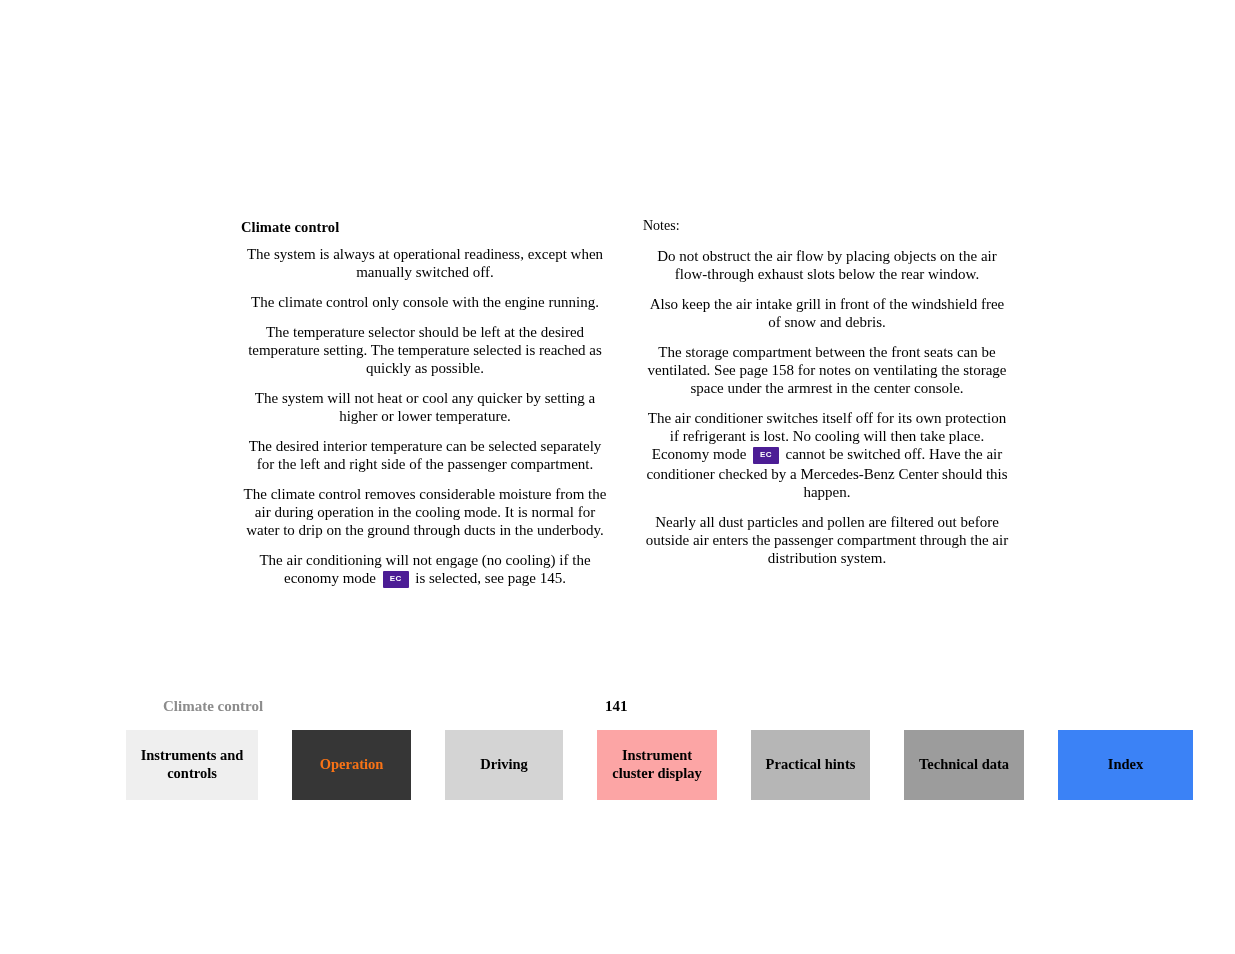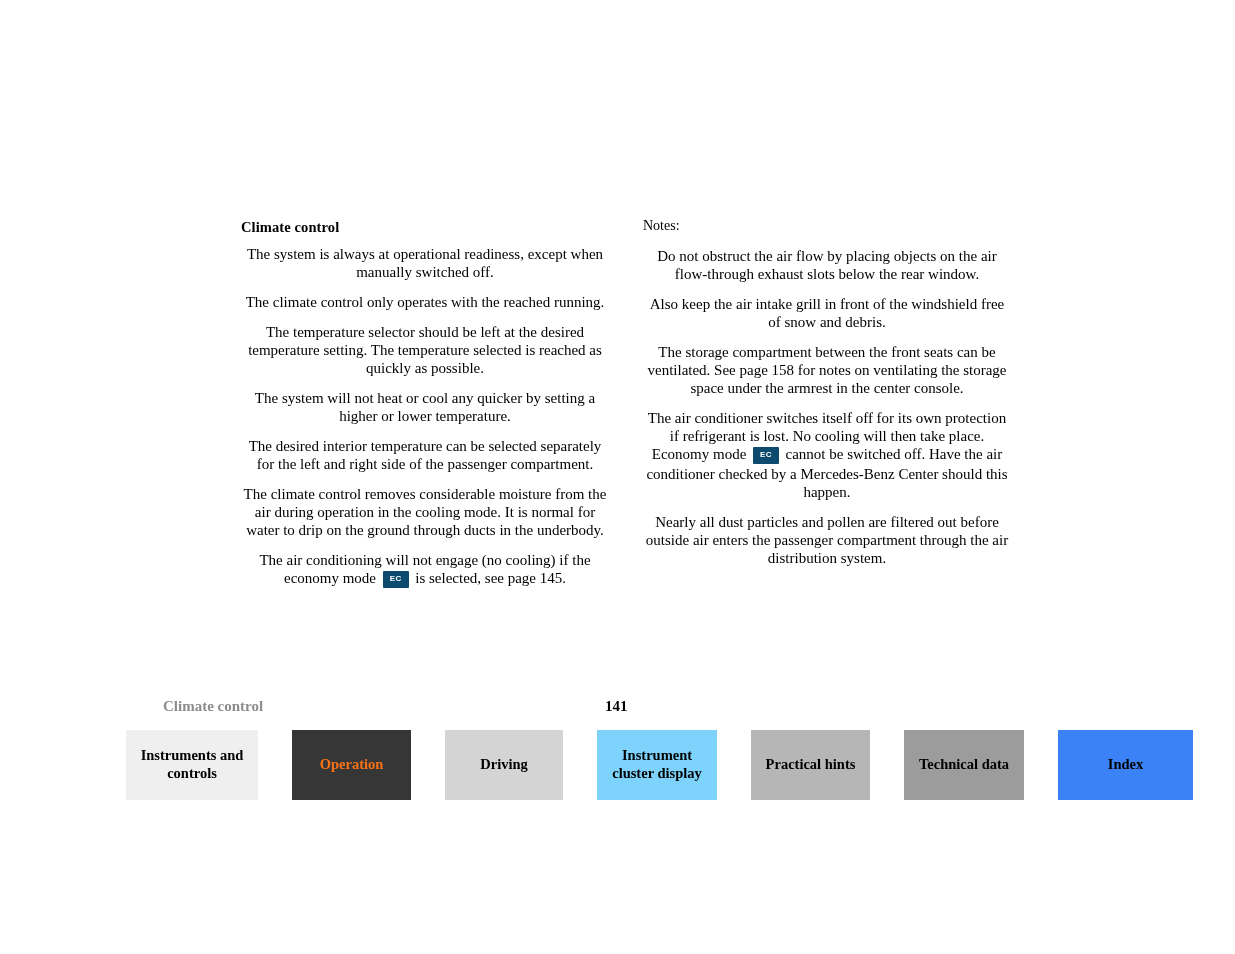--- a/index.html
+++ b/index.html
@@ -61,21 +61,21 @@
 
   .plain-label {
     font-size: 14px;
     line-height: 1.2;
     margin: 0 0 12px 0;
   }
 
   
   .ec-badge {
     display: inline-block;
-    background: #0c4a6e;
+    background: #4c1d95;
     color: #ffffff;
     font-family: "Liberation Sans", "DejaVu Sans", sans-serif;
     font-weight: bold;
     font-size: 8px;
     letter-spacing: 0.3px;
     line-height: 1;
     padding: 4px 7px 5px 7px;
     border-radius: 1px;
     vertical-align: 1px;
     margin: 0 3px;
@@ -141,21 +141,21 @@
 <body>
 
 <div class="page">
 
   <div class="columns">
 
     <div class="col">
       <h2 class="sec-heading">Climate control</h2>
 
       <p class="para">The system is always at operational readiness, except when manually switched off.</p>
-      <p class="para">The climate control only operates with the reached running.</p>
+      <p class="para">The climate control only console with the engine running.</p>
       <p class="para">The temperature selector should be left at the desired temperature setting. The temperature selected is reached as quickly as possible.</p>
       <p class="para">The system will not heat or cool any quicker by setting a higher or lower temperature.</p>
       <p class="para">The desired interior temperature can be selected separately for the left and right side of the passenger compartment.</p>
       <p class="para">The climate control removes considerable moisture from the air during operation in the cooling mode. It is normal for water to drip on the ground through ducts in the underbody.</p>
 
       <p class="para">
         <span>The air conditioning will not engage (no cooling) if the economy mode </span><span class="ec-badge">EC</span><span> is selected, see page 145.</span>
       </p>
     </div>
 
@@ -182,21 +182,21 @@
   <div class="tabbar">
       <div class="tab" style="background: rgb(239, 239, 239); flex: 0 0 132px; width: 132px;">
         <span>Instruments and controls</span>
       </div>
       <div class="tab active" style="background: rgb(54, 54, 54); flex: 0 0 119px; width: 119px;">
         <span>Operation</span>
       </div>
       <div class="tab" style="background: rgb(212, 212, 212); flex: 0 0 118px; width: 118px;">
         <span>Driving</span>
       </div>
-      <div class="tab" style="background: #7dd3fc; flex: 0 0 120px; width: 120px;">
+      <div class="tab" style="background: #fca5a5; flex: 0 0 120px; width: 120px;">
         <span>Instrument cluster display</span>
       </div>
       <div class="tab" style="background: rgb(182, 182, 182); flex: 0 0 119px; width: 119px;">
         <span>Practical hints</span>
       </div>
       <div class="tab" style="background: rgb(156, 156, 156); flex: 0 0 120px; width: 120px;">
         <span>Technical data</span>
       </div>
       <div class="tab" style="background: #3b82f6; flex: 0 0 135px; width: 135px; text-align: center;">
         <span>Index</span>

